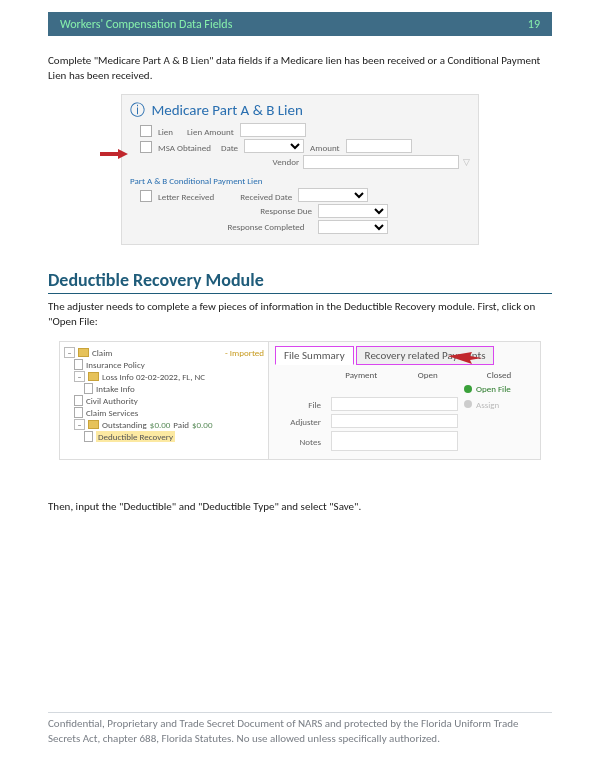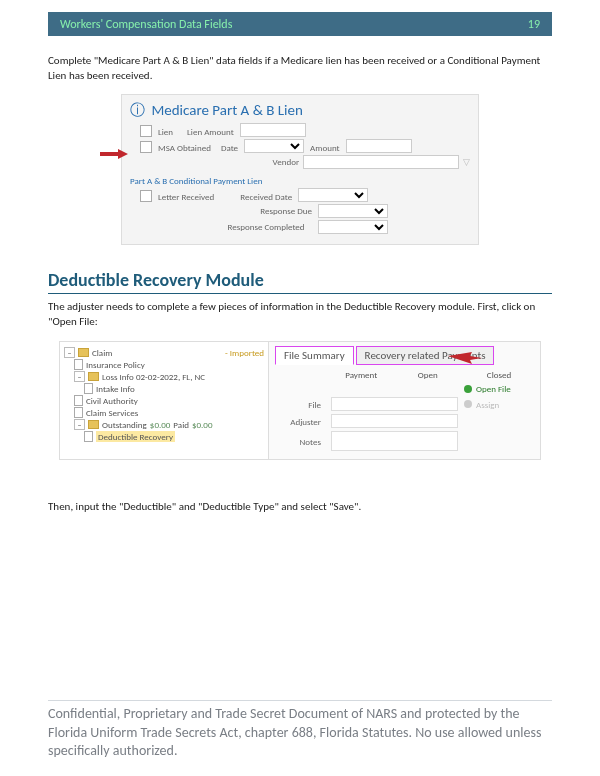--- a/index.html
+++ b/index.html
@@ -126,25 +126,25 @@
 
   .red-arrow2 {
     position:absolute; right:58px; top:8px;
     width:34px; height:16px;
   }
 
   
   .footer {
     position:absolute;
     left:48px; right:48px;
-    bottom:16px;
+    bottom:30px;
     border-top:1px solid #d4d9de;
     padding-top:4px;
     color:#7a7f86;
-    font-size:14px;
+    font-size:11px;
     line-height:1.3;
   }
 </style>
 </head>
 <body>
 
 <div class="hdr-bar">
   <span class="title">Workers' Compensation Data Fields</span>
   <span>19</span>
 </div>

